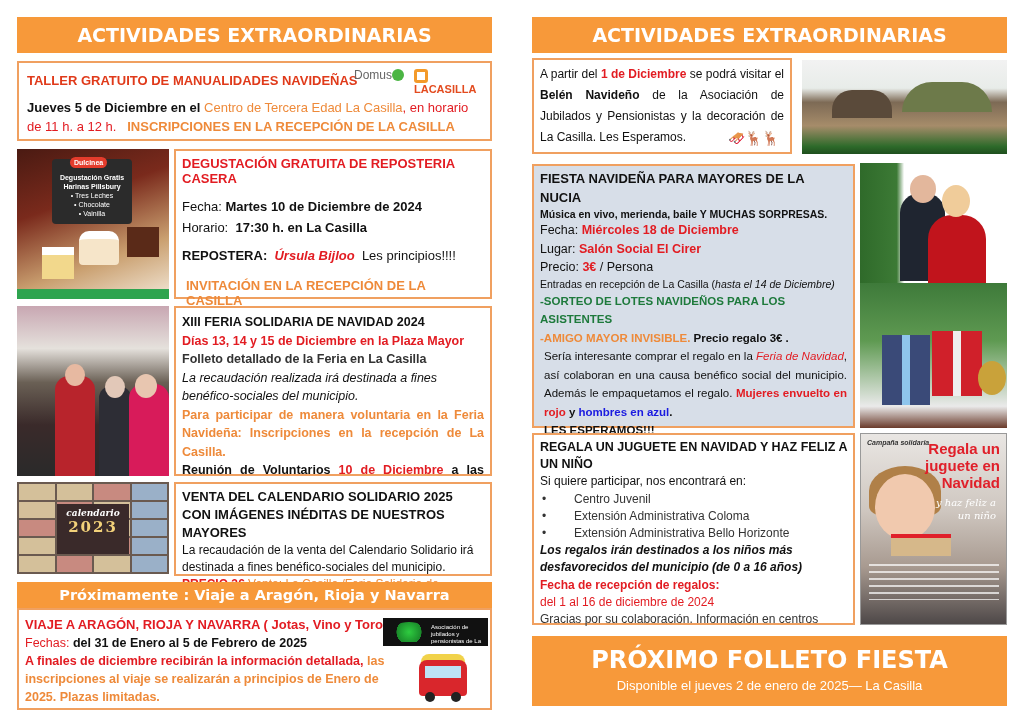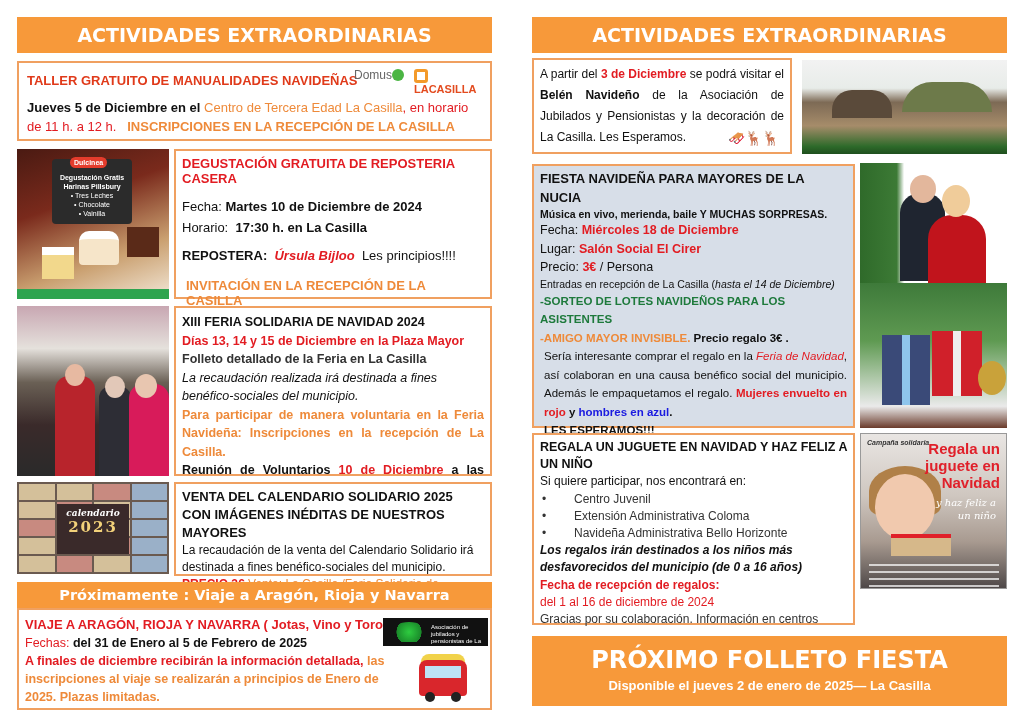--- a/index.html
+++ b/index.html
@@ -112,33 +112,33 @@
   #img-gifts .g2r { position:absolute; left:93px; top:48px; width:8px; height:65px; background:#eee; }
   #img-gifts .ball { position:absolute; left:118px; top:78px; width:28px; height:34px; border-radius:50%; background:#c9a23a; }
 
   #juguete { left: 532px; top: 433px; width: 323px; height: 192px; padding: 4px 6px; font-size: 12px; line-height: 17.2px; }
   #juguete .title { font-weight: bold; font-size: 12.5px; }
   #juguete ul { list-style: none; }
   #juguete li { position: relative; padding-left: 34px; color: #333; }
   #juguete li::before { content: "\2022"; position: absolute; left: 2px; }
   #juguete .bi { font-weight: bold; font-style: italic; }
 
-  #img-poster { left: 860px; top: 433px; width: 147px; height: 156px;
+  #img-poster { left: 860px; top: 433px; width: 147px; height: 192px;
     background: linear-gradient(180deg, #e9e6e3 0%, #cfc7c0 40%, #a89a90 70%, #4e4848 100%); border: 1px solid #999; }
   #img-poster .t { position:absolute; right: 6px; top: 6px; width: 76px; text-align: right; color: #e0202a; font-weight: bold; font-size: 15px; line-height: 17px; }
   #img-poster .t2 { position:absolute; right: 10px; top: 62px; width: 70px; text-align: right; color: #fff; font-style: italic; font-size: 10px; line-height: 13px; font-family: "DejaVu Serif", serif; }
   #img-poster .hd { position:absolute; left: 6px; top: 5px; font-size: 7px; color: #333; font-style: italic; font-weight: bold; }
   #img-poster .face { position:absolute; left: 14px; top: 40px; width: 60px; height: 66px; background:#f1c9ae; border-radius: 50%; }
   #img-poster .hair { position:absolute; left: 8px; top: 32px; width: 72px; height: 50px; background:#b08048; border-radius: 50% 50% 20% 20%; }
   #img-poster .gift { position:absolute; left: 30px; top: 100px; width: 60px; height: 22px; background:#d6b88a; border-top: 4px solid #e0202a; }
   #img-poster .lines { position:absolute; left: 8px; top: 130px; width: 130px; height: 36px; background: repeating-linear-gradient(180deg, #fff 0 2px, transparent 2px 7px); opacity: .7; }
 
   #banner-proximo { left: 532px; top: 636px; width: 475px; height: 70px; padding-top: 10px; }
   #banner-proximo .big { font-size: 24px; line-height: 28px; font-family: "DejaVu Sans", sans-serif; font-weight: bold; }
-  #banner-proximo .small { font-size: 13px; line-height: 20px; font-family: "Liberation Sans", sans-serif; font-weight: bold; margin-top: 2px; }
+  #banner-proximo .small { font-size: 13px; line-height: 20px; font-family: "Liberation Sans", sans-serif; font-weight: normal; margin-top: 2px; }
 </style>
 </head>
 <body>
 
 <div id="banner-left" class="abs banner">ACTIVIDADES EXTRAORDINARIAS</div>
 
 <div id="taller" class="abs box">
   <div class="title">TALLER GRATUITO DE MANUALIDADES NAVIDEÑAS</div>
   <span class="logo-domus"><span>Domus</span><span class="dot"></span></span>
   <span class="logo-casilla"><span class="hex"></span><span>LACASILLA</span></span>
@@ -233,21 +233,21 @@
       <div class="body"></div>
       <div class="win"></div>
       <div class="wh1"></div>
       <div class="wh2"></div>
   </div>
 </div>
 
 <div id="banner-right" class="abs banner">ACTIVIDADES EXTRAORDINARIAS</div>
 
 <div id="belen" class="abs box">
-  <span>A partir del </span><span class="b red">3 de Diciembre</span><span> se podrá visitar el </span><span class="b">Belén Navideño</span><span> de la Asociación de Jubilados y Pensionistas y  la decoración de La Casilla. Les Esperamos.</span>
+  <span>A partir del </span><span class="b red">1 de Diciembre</span><span> se podrá visitar el </span><span class="b">Belén Navideño</span><span> de la Asociación de Jubilados y Pensionistas y  la decoración de La Casilla. Les Esperamos.</span>
   <span class="santa">🛷🦌🦌</span>
 </div>
 <div id="img-belen" class="abs img">
   <div class="hill"></div>
   <div class="hut"></div>
 </div>
 
 <div id="fiesta" class="abs">
   <div class="title">FIESTA NAVIDEÑA  PARA MAYORES DE LA NUCIA</div>
   <div class="sub">Música en vivo, merienda, baile Y MUCHAS SORPRESAS.</div>
@@ -274,21 +274,21 @@
     <div class="g2r"></div>
   <div class="ball"></div>
 </div>
 
 <div id="juguete" class="abs box">
   <div class="title">REGALA UN JUGUETE EN NAVIDAD Y HAZ FELIZ A UN NIÑO</div>
   <div>Si quiere participar, nos encontrará en:</div>
   <ul>
     <li>Centro Juvenil</li>
     <li>Extensión Administrativa Coloma</li>
-    <li>Navideña Administrativa Bello Horizonte</li>
+    <li>Extensión Administrativa Bello Horizonte</li>
   </ul>
   <div class="bi">Los regalos irán destinados a los niños más desfavorecidos del municipio (de 0 a 16 años)</div>
   <div class="b red">Fecha de recepción de regalos:</div>
   <div class="red">del 1 al 16 de diciembre de 2024</div>
   <div style="color:#333">Gracias por su colaboración. Información en centros</div>
 </div>
 
 <div id="img-poster" class="abs img">
   <div class="hd">Campaña solidaria</div>
   <div class="hair"></div>

